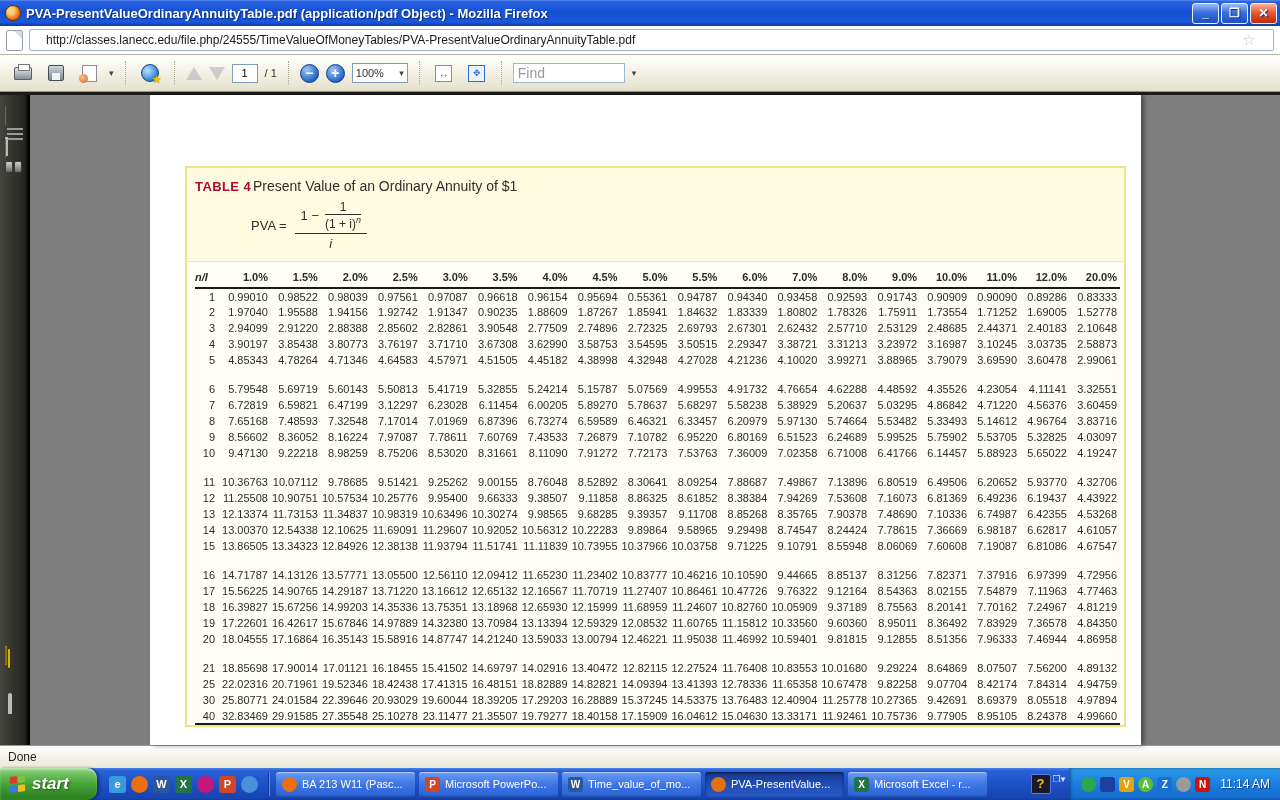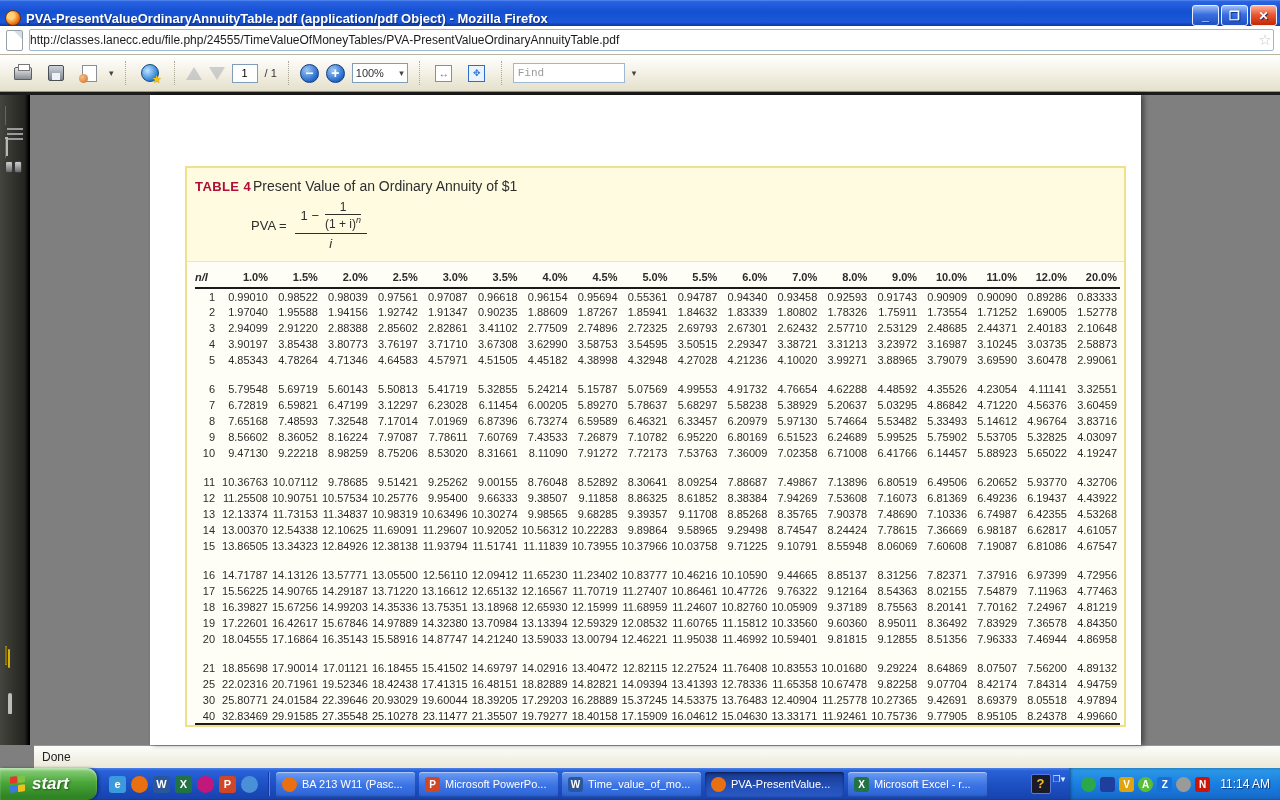--- a/index.html
+++ b/index.html
@@ -1,36 +1,36 @@
 <!DOCTYPE html>
 <html><head>
 <meta charset="utf-8">
 <style>
   * { box-sizing: border-box; margin:0; padding:0; }
   html,body { width:1280px; height:800px; overflow:hidden; font-family:"Liberation Sans", sans-serif; background:#7f7f7f; }
 
   
-  .titlebar { height:26px; display:flex; align-items:flex-end; padding:0 3px;
+  .titlebar { height:26px; display:flex; align-items:center; padding:0 3px;
     background:linear-gradient(#5a8ff0 0%, #2a63e2 6%, #1450d2 45%, #1c58da 85%, #0a39a0 100%);
     color:#fff; font-weight:bold; font-size:13px; text-shadow:1px 1px 1px #0a2a7a; }
   .ff-orb { width:16px; height:16px; border-radius:50%; margin:0 5px 0 2px; flex:none;
     background:radial-gradient(circle at 35% 35%, #ffd27a 0 25%, #f07818 60%, #a33807 100%);
     border:1px solid #7a2d00; }
   .titlebar .title { flex:1; white-space:nowrap; overflow:hidden; }
   .winbtns { display:flex; gap:2px; }
   .winbtn { width:27px; height:21px; border-radius:3px; border:1px solid #e8f0ff; color:#fff;
     font-size:12px; font-weight:bold; display:flex; align-items:center; justify-content:center;
     background:linear-gradient(#9ebdf5, #3a6fe0 45%, #1f4fc0); }
   .winbtn.close { background:linear-gradient(#ffb09a, #e85a34 45%, #c22804); }
 
   
   .addressbar { height:29px; background:#fff; border-bottom:1px solid #b8b4a2; display:flex; align-items:center; padding:0 6px; gap:6px; }
   .page-ico { width:17px; height:21px; background:#fff; border:1px solid #9aa0a8; border-radius:2px; position:relative; }
   .page-ico::after{ content:""; position:absolute; right:0; top:0; border:4px solid #d7dde4; border-left-color:transparent; border-bottom-color:transparent; }
-  .urlbox { flex:1; height:22px; border:1px solid #9db8d2; border-radius:2px; display:flex; align-items:center; padding:0 0; font-size:12px; color:#1a1a1a; background:#fff; }
+  .urlbox { flex:1; height:22px; border:1px solid #9db8d2; border-radius:2px; display:flex; align-items:center; padding:0 16px; font-size:12px; color:#1a1a1a; background:#fff; }
   .urlbox .url { flex:1; white-space:nowrap; overflow:hidden; }
   .star { width:16px; height:16px; color:#c9c9c9; font-size:15px; line-height:16px; text-align:center; }
 
   
   .pdfbar { height:37px; background:linear-gradient(#ffffff, #f2efe2 55%, #e4e0cc); border-bottom:1px solid #9a9786;
     display:flex; align-items:center; padding:0 10px; gap:7px; font-size:11px; color:#333; }
   .sep { width:1px; height:24px; border-left:1px dotted #a9a695; margin:0 4px; }
   .tbtn { width:26px; height:26px; display:flex; align-items:center; justify-content:center; border-radius:3px; }
   .ico-print { width:18px; height:13px; background:linear-gradient(#e8e8e8,#8a8f96); border:1px solid #5a5f66; border-radius:2px 2px 1px 1px; position:relative; }
   .ico-print::before { content:""; position:absolute; left:3px; top:-4px; width:10px; height:5px; background:#fff; border:1px solid #777; }
@@ -44,21 +44,21 @@
   .arrow-up { border-bottom:13px solid #a9adb5; }
   .arrow-dn { border-top:13px solid #a9adb5; }
   .pagenum { width:26px; height:19px; border:1px solid #7f9db9; text-align:center; font-size:11px; font-family:"Liberation Sans",sans-serif; }
   .zoombtn { width:19px; height:19px; border-radius:50%; color:#fff; font-weight:bold; font-size:14px; line-height:17px; text-align:center;
     background:radial-gradient(circle at 35% 30%, #9ec7f2, #2a6fd0 65%, #14459e); border:1px solid #0e3a80; }
   .zoomsel { width:56px; height:20px; border:1px solid #7f9db9; background:#fff; display:flex; align-items:center; padding:0 3px; }
   .zoomsel .zv { flex:1; }
   .drop { color:#444; font-size:9px; }
   .ico-fitw { width:17px; height:17px; border:1px solid #8a8f96; background:#fff; color:#2a6fd0; font-size:10px; line-height:15px; text-align:center; }
   .ico-fitp { width:17px; height:17px; border:1px solid #2a6fd0; background:#eaf2fc; color:#2a6fd0; font-size:9px; line-height:15px; text-align:center; }
-  .findbox { width:112px; height:20px; border:1px solid #9db8d2; background:#fff; font-size:11px; padding:0 4px; color:#9a9a9a; font-family:Liberation Mono, monospace; }
+  .findbox { width:112px; height:20px; border:1px solid #9db8d2; background:#fff; font-size:14px; padding:0 4px; color:#9a9a9a; font-family:Liberation Sans, sans-serif; }
   .findbox::placeholder { color:#9a9a9a; }
   .darkline { height:3px; background:#1c1c1c; }
 
   
   .content { position:relative; height:650px; background:#7f7f7f; }
   .sidebar { position:absolute; left:0; top:0; width:30px; height:650px;
     background:linear-gradient(90deg, #45453f, #23231f 85%, #000); border-right:1px solid #000; }
   .sbico { position:absolute; left:5px; width:20px; height:22px; }
   .ico-pages { width:15px; height:19px; background:#e8e8e8; border:1px solid #666; box-shadow:2px -2px 0 #b8b8b8; }
   .ico-pages i { display:block; height:2px; background:#9a9a9a; margin:3px 2px 0; }
@@ -87,21 +87,21 @@
   table.pva { border-collapse:collapse; table-layout:fixed; width:925px; margin:4px 8px 0 8px; }
   table.pva th, table.pva td { font-size:11px; color:#2b2b2b; text-align:right; padding:0 3px 0 0; height:16px; white-space:nowrap; }
   table.pva thead th { font-weight:bold; height:22px; border-bottom:2px solid #1a1a1a; }
   table.pva th.corner { text-align:left; font-style:italic; }
   table.pva td.ncol { text-align:right; padding-right:6px; }
   tr.gap td { height:13px; border:none; }
   tbody tr:last-child td { border-bottom:2px solid #1a1a1a; }
 
   
   .statusbar { height:23px; background:linear-gradient(#fdfdfb,#ece9d8); border-top:1px solid #9a9786;
-    display:flex; align-items:center; font-size:12px; color:#222; padding:0 8px;margin-left:34px; }
+    display:flex; align-items:center; font-size:12px; color:#222; padding:0 8px; }
 
   
   .taskbar { height:32px; display:flex; align-items:stretch;
     background:linear-gradient(#4a80e8 0%, #2861d8 9%, #1e51c4 50%, #1743ae 95%, #123a9a 100%); }
   .startbtn { width:97px; display:flex; align-items:center; gap:6px; padding-left:10px; flex:none;
     background:linear-gradient(#8fd280 0%, #4aa83a 45%, #2f8424 90%); border-radius:0 10px 10px 0;
     box-shadow:inset 0 2px 2px rgba(255,255,255,.4), 2px 0 3px rgba(0,0,0,.4);
     color:#fff; font-weight:bold; font-style:italic; font-size:17px; text-shadow:1px 1px 2px #1e5a14; }
   .flag { width:16px; height:16px; display:grid; grid-template-columns:7px 7px; grid-gap:1px; transform:skewY(-6deg); }
   .flag i { height:7px; border-radius:1px; }
@@ -317,21 +317,21 @@
               <td class="">1.69005</td>
               <td class="">1.52778</td>
             </tr>
             <tr>
               <td class="ncol">3</td>
               <td class="">2.94099</td>
               <td class="">2.91220</td>
               <td class="">2.88388</td>
               <td class="">2.85602</td>
               <td class="">2.82861</td>
-              <td class="">3.41102</td>
+              <td class="">3.90548</td>
               <td class="">2.77509</td>
               <td class="">2.74896</td>
               <td class="">2.72325</td>
               <td class="">2.69793</td>
               <td class="">2.67301</td>
               <td class="">2.62432</td>
               <td class="">2.57710</td>
               <td class="">2.53129</td>
               <td class="">2.48685</td>
               <td class="">2.44371</td>

